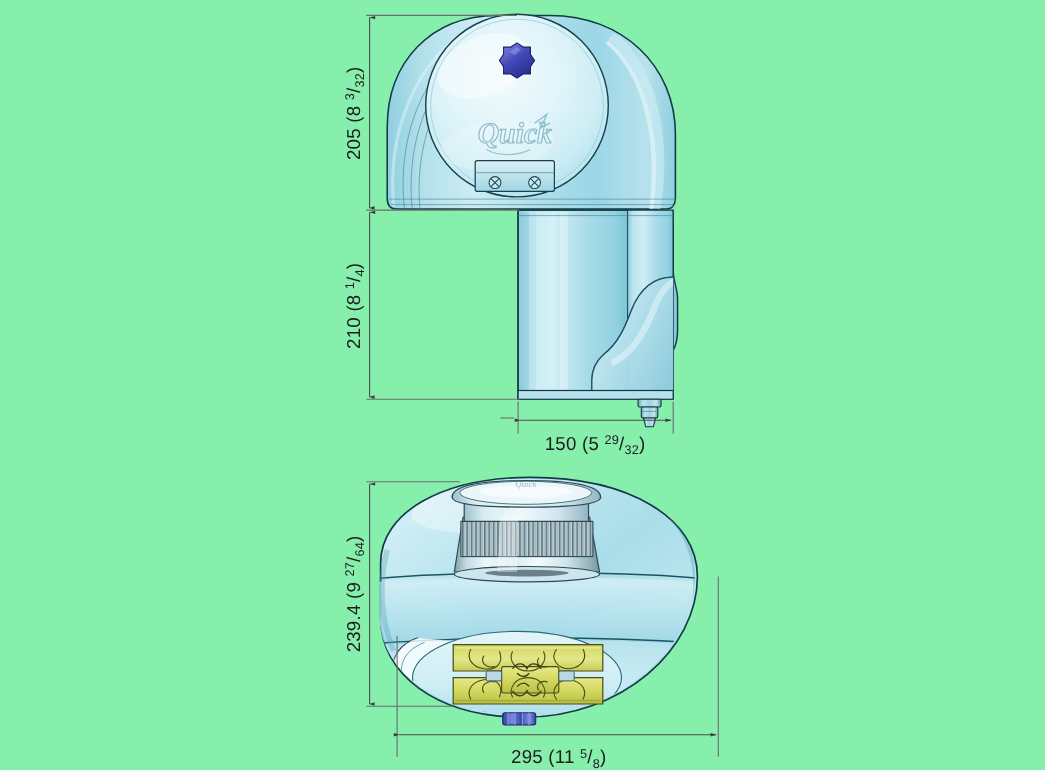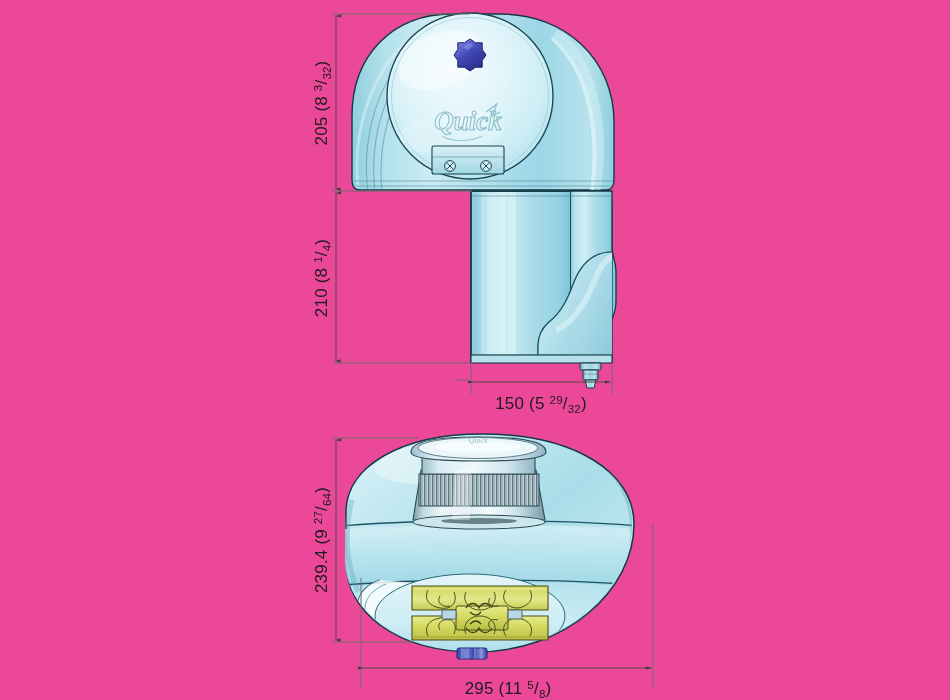--- a/index.html
+++ b/index.html
@@ -12,21 +12,21 @@
     font-family: "Liberation Sans", sans-serif;
     width: 950px;
     height: 700px;
     overflow: hidden;
     position: relative;
   }
   #stage {
     position: relative;
     width: 950px;
     height: 700px;
-    background: #ec4899;
+    background: #86efac;
   }
   svg.drawing {
     position: absolute;
     left: 0;
     top: 0;
     width: 950px;
     height: 700px;
     display: block;
   }
   .dim-text {

